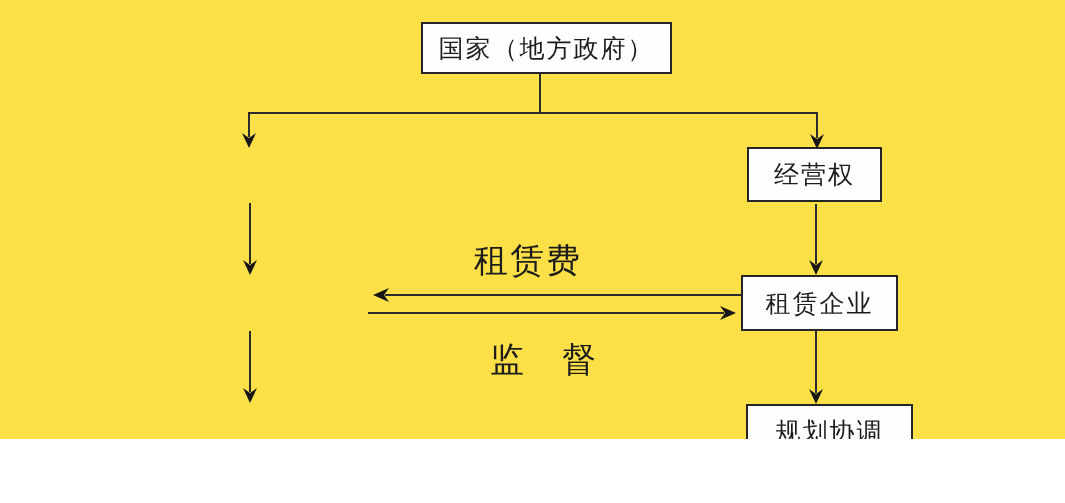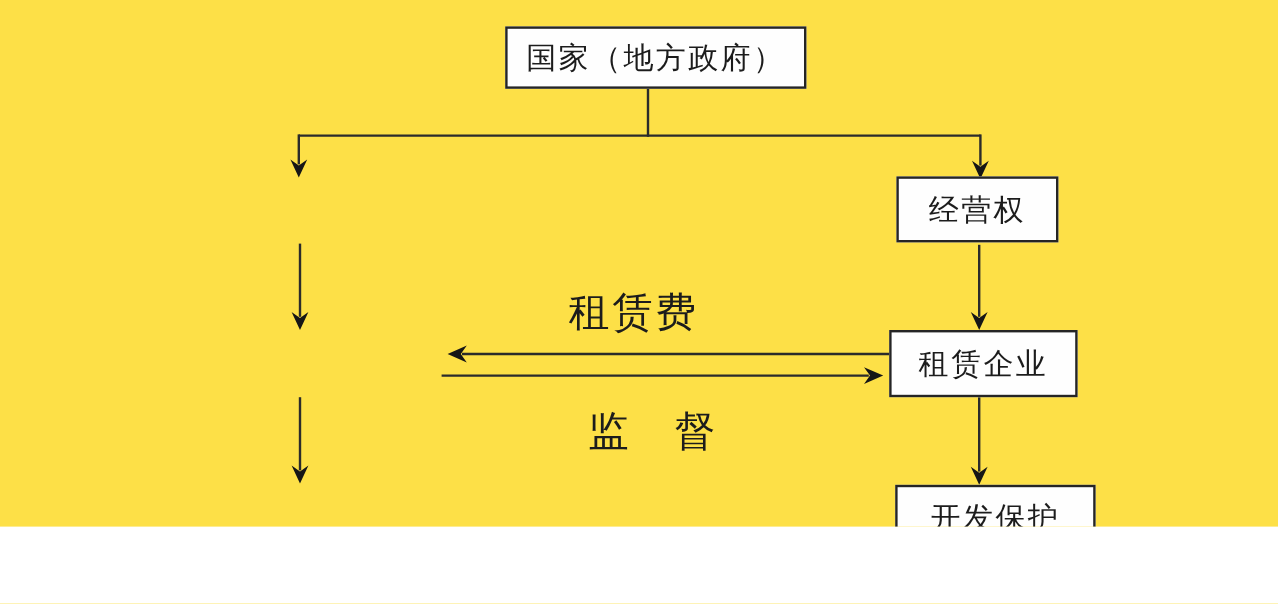--- a/index.html
+++ b/index.html
@@ -104,20 +104,20 @@
     <span>经营权</span>
   </div>
 
 
   <div class="node" style="left:741px; top:275px; width:157px; height:56px;">
     <span>租赁企业</span>
   </div>
 
 
   <div class="node" style="left:746px; top:404px; width:167px; height:55px;">
-    <span>开发保护</span>
+    <span>规划协调</span>
   </div>
 
   <div class="edge-label" style="left:448px; top:245px; width:160px; height:32px;">租赁费</div>
 
   <div class="edge-label" style="left:464px; top:344px; width:160px; height:32px;">监　督</div>
 
 </div>
 
 </body></html>

